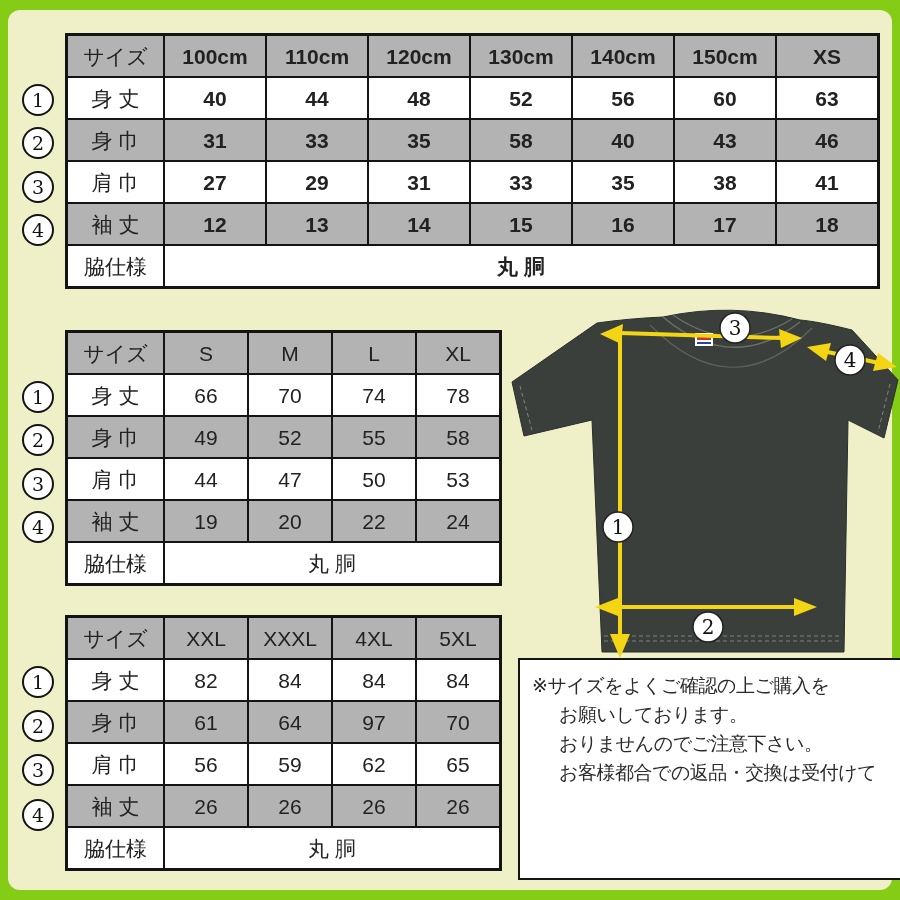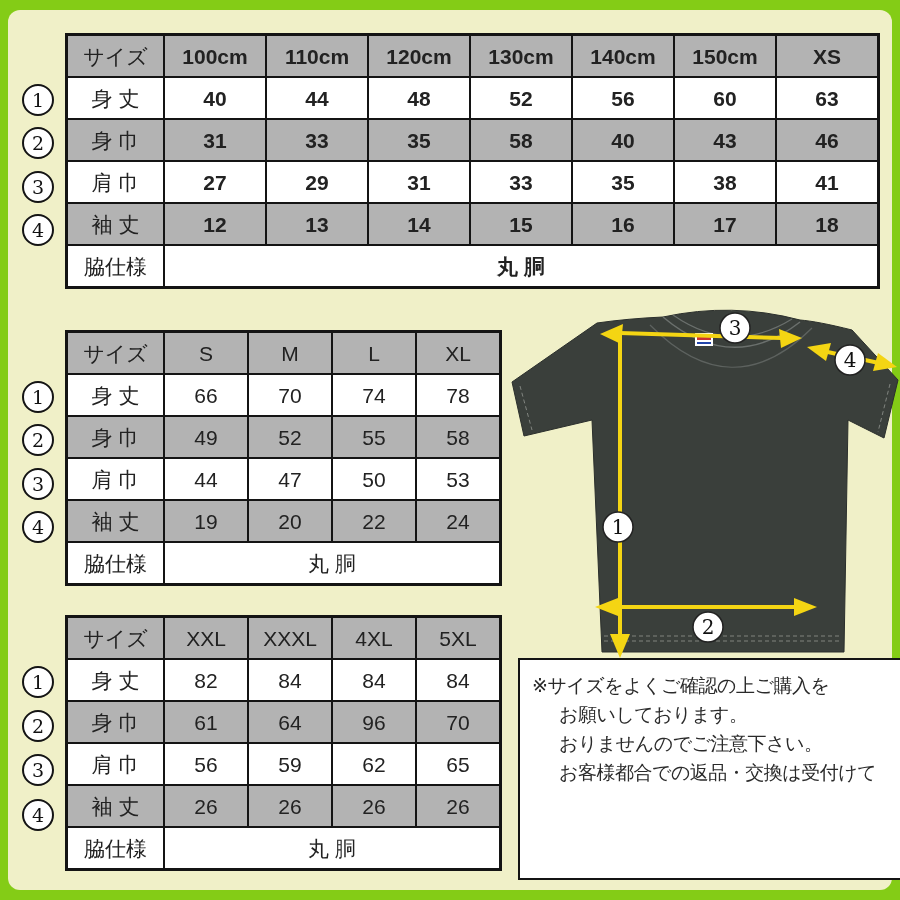--- a/index.html
+++ b/index.html
@@ -176,21 +176,21 @@
             <td class="lcol">身 丈</td>
             <td class="dcol">82</td>
             <td class="dcol">84</td>
             <td class="dcol">84</td>
             <td class="dcol">84</td>
           </tr>
           <tr class="r-even">
             <td class="lcol">身 巾</td>
             <td class="dcol">61</td>
             <td class="dcol">64</td>
-            <td class="dcol">96</td>
+            <td class="dcol">97</td>
             <td class="dcol">70</td>
           </tr>
           <tr class="r-odd">
             <td class="lcol">肩 巾</td>
             <td class="dcol">56</td>
             <td class="dcol">59</td>
             <td class="dcol">62</td>
             <td class="dcol">65</td>
           </tr>
           <tr class="r-even">

